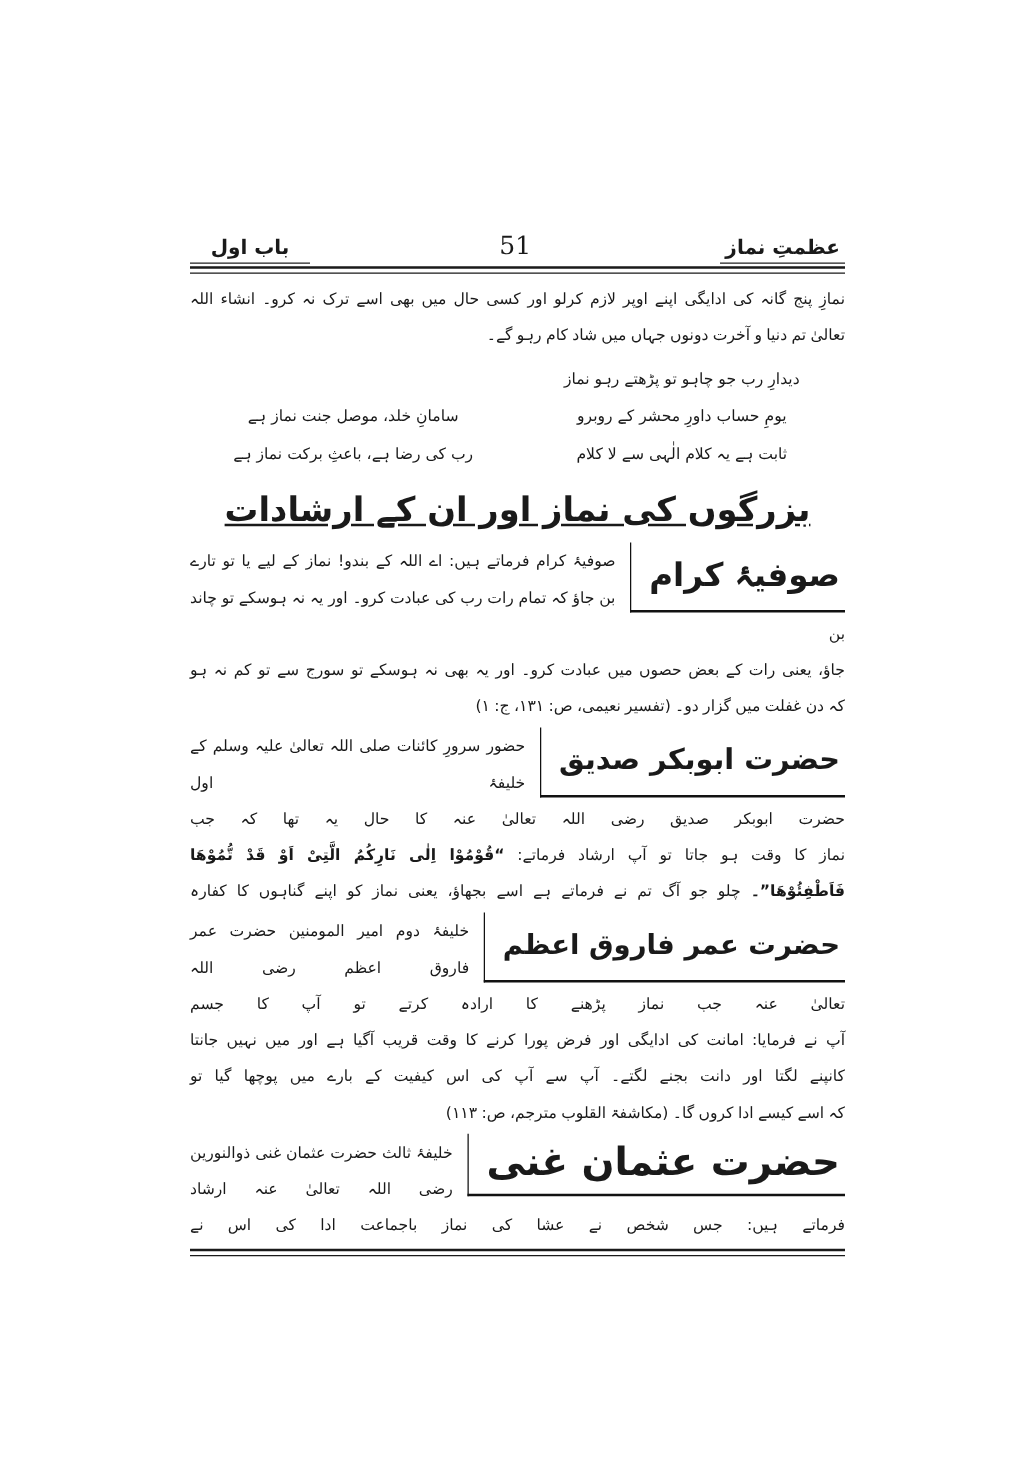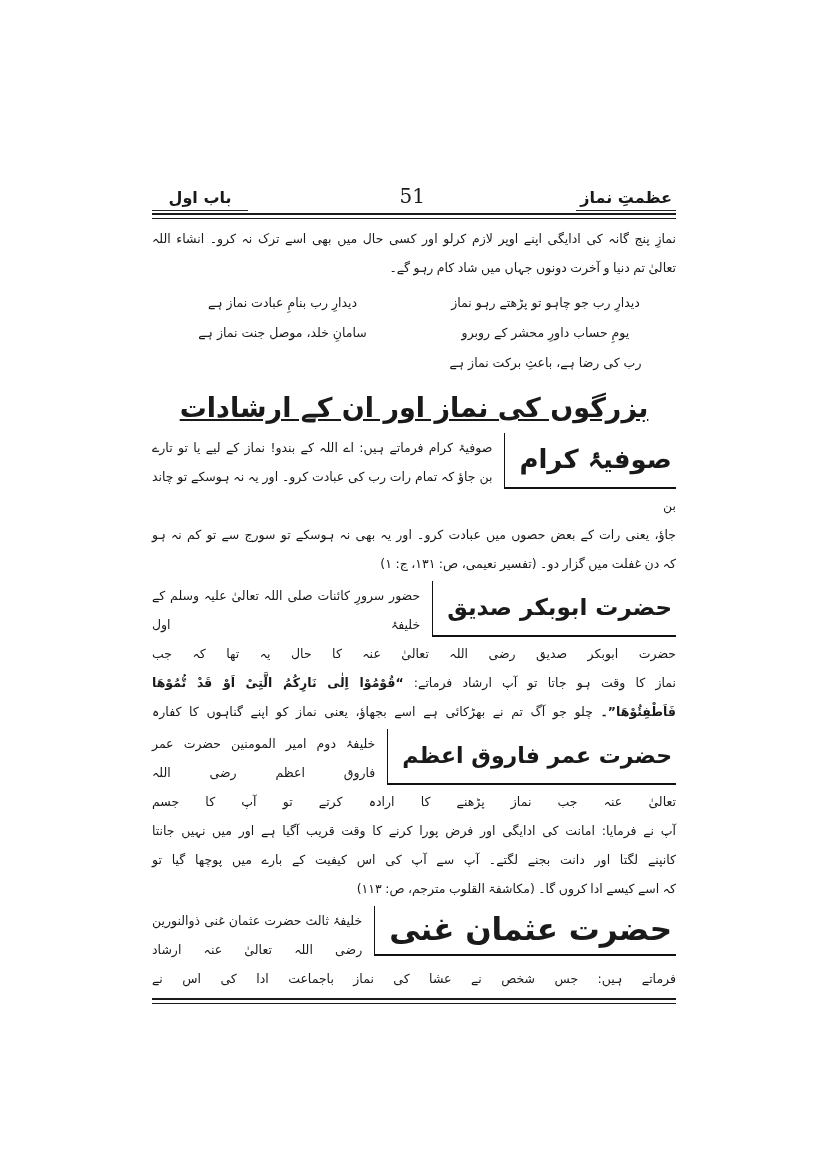--- a/index.html
+++ b/index.html
@@ -65,27 +65,27 @@
   <div class="dbl-rule"></div>
 
   <div class="bodytext" style="margin-top:5px">
     <div class="jline">نمازِ پنج گانہ کی ادایگی اپنے اوپر لازم کرلو اور کسی حال میں بھی اسے ترک نہ کرو۔ انشاء اللہ</div>
     <div class="cline">تعالیٰ تم دنیا و آخرت دونوں جہاں میں شاد کام رہو گے۔</div>
   </div>
 
   <div class="poem">
     <div class="poem-row">
       <div class="hemi">دیدارِ رب جو چاہو تو پڑھتے رہو نماز</div>
-      <div class="hemi">دیدارِ رب بنامِ عبادت نماز ہے</div>
     </div>
     <div class="poem-row">
       <div class="hemi">یومِ حساب داورِ محشر کے روبرو</div>
       <div class="hemi">سامانِ خلد، موصل جنت نماز ہے</div>
     </div>
     <div class="poem-row">
+      <div class="hemi">ثابت ہے یہ کلام الٰہی سے لا کلام</div>
       <div class="hemi">رب کی رضا ہے، باعثِ برکت نماز ہے</div>
     </div>
   </div>
 
   <div class="main-heading">بزرگوں کی نماز اور ان کے ارشادات</div>
 
   <div class="section">
     <div class="label-box" style="font-size:26px">صوفیۂ کرام</div>
     <div class="bodytext">
       <div class="jline">صوفیۂ کرام فرماتے ہیں: اے اللہ کے بندو! نماز کے لیے یا تو تارے</div>
@@ -94,21 +94,21 @@
       <div class="cline">کہ دن غفلت میں گزار دو۔ (تفسیر نعیمی، ص: ۱۳۱، ج: ۱)</div>
     </div>
   </div>
 
   <div class="section">
     <div class="label-box" style="font-size:23px">حضرت ابوبکر صدیق</div>
     <div class="bodytext">
       <div class="jline">حضور سرورِ کائنات صلی اللہ تعالیٰ علیہ وسلم کے خلیفۂ اول</div>
       <div class="jline">حضرت ابوبکر صدیق رضی اللہ تعالیٰ عنہ کا حال یہ تھا کہ جب</div>
       <div class="jline"><span>نماز کا وقت ہو جاتا تو آپ ارشاد فرماتے:</span> <b>“قُوْمُوْا اِلٰی نَارِکُمُ الَّتِیْ اَوْ قَدْ تُّمُوْھَا</b></div>
-      <div class="jline"><b>فَاَطْفِئُوْھَا”۔</b> <span>چلو جو آگ تم نے بھڑکائی ہے اسے بجھاؤ، یعنی نماز کو اپنے گناہوں کا کفارہ</span></div>
+      <div class="jline"><b>فَاَطْفِئُوْھَا”۔</b> <span>چلو جو آگ تم نے فرماتے ہے اسے بجھاؤ، یعنی نماز کو اپنے گناہوں کا کفارہ</span></div>
     </div>
   </div>
 
   <div class="section">
     <div class="label-box" style="font-size:22px">حضرت عمر فاروق اعظم</div>
     <div class="bodytext">
       <div class="jline">خلیفۂ دوم امیر المومنین حضرت عمر فاروق اعظم رضی اللہ</div>
       <div class="jline">تعالیٰ عنہ جب نماز پڑھنے کا ارادہ کرتے تو آپ کا جسم</div>
       <div class="jline">آپ نے فرمایا: امانت کی ادایگی اور فرض پورا کرنے کا وقت قریب آگیا ہے اور میں نہیں جانتا</div>
       <div class="jline">کانپنے لگتا اور دانت بجنے لگتے۔ آپ سے آپ کی اس کیفیت کے بارے میں پوچھا گیا تو</div>

